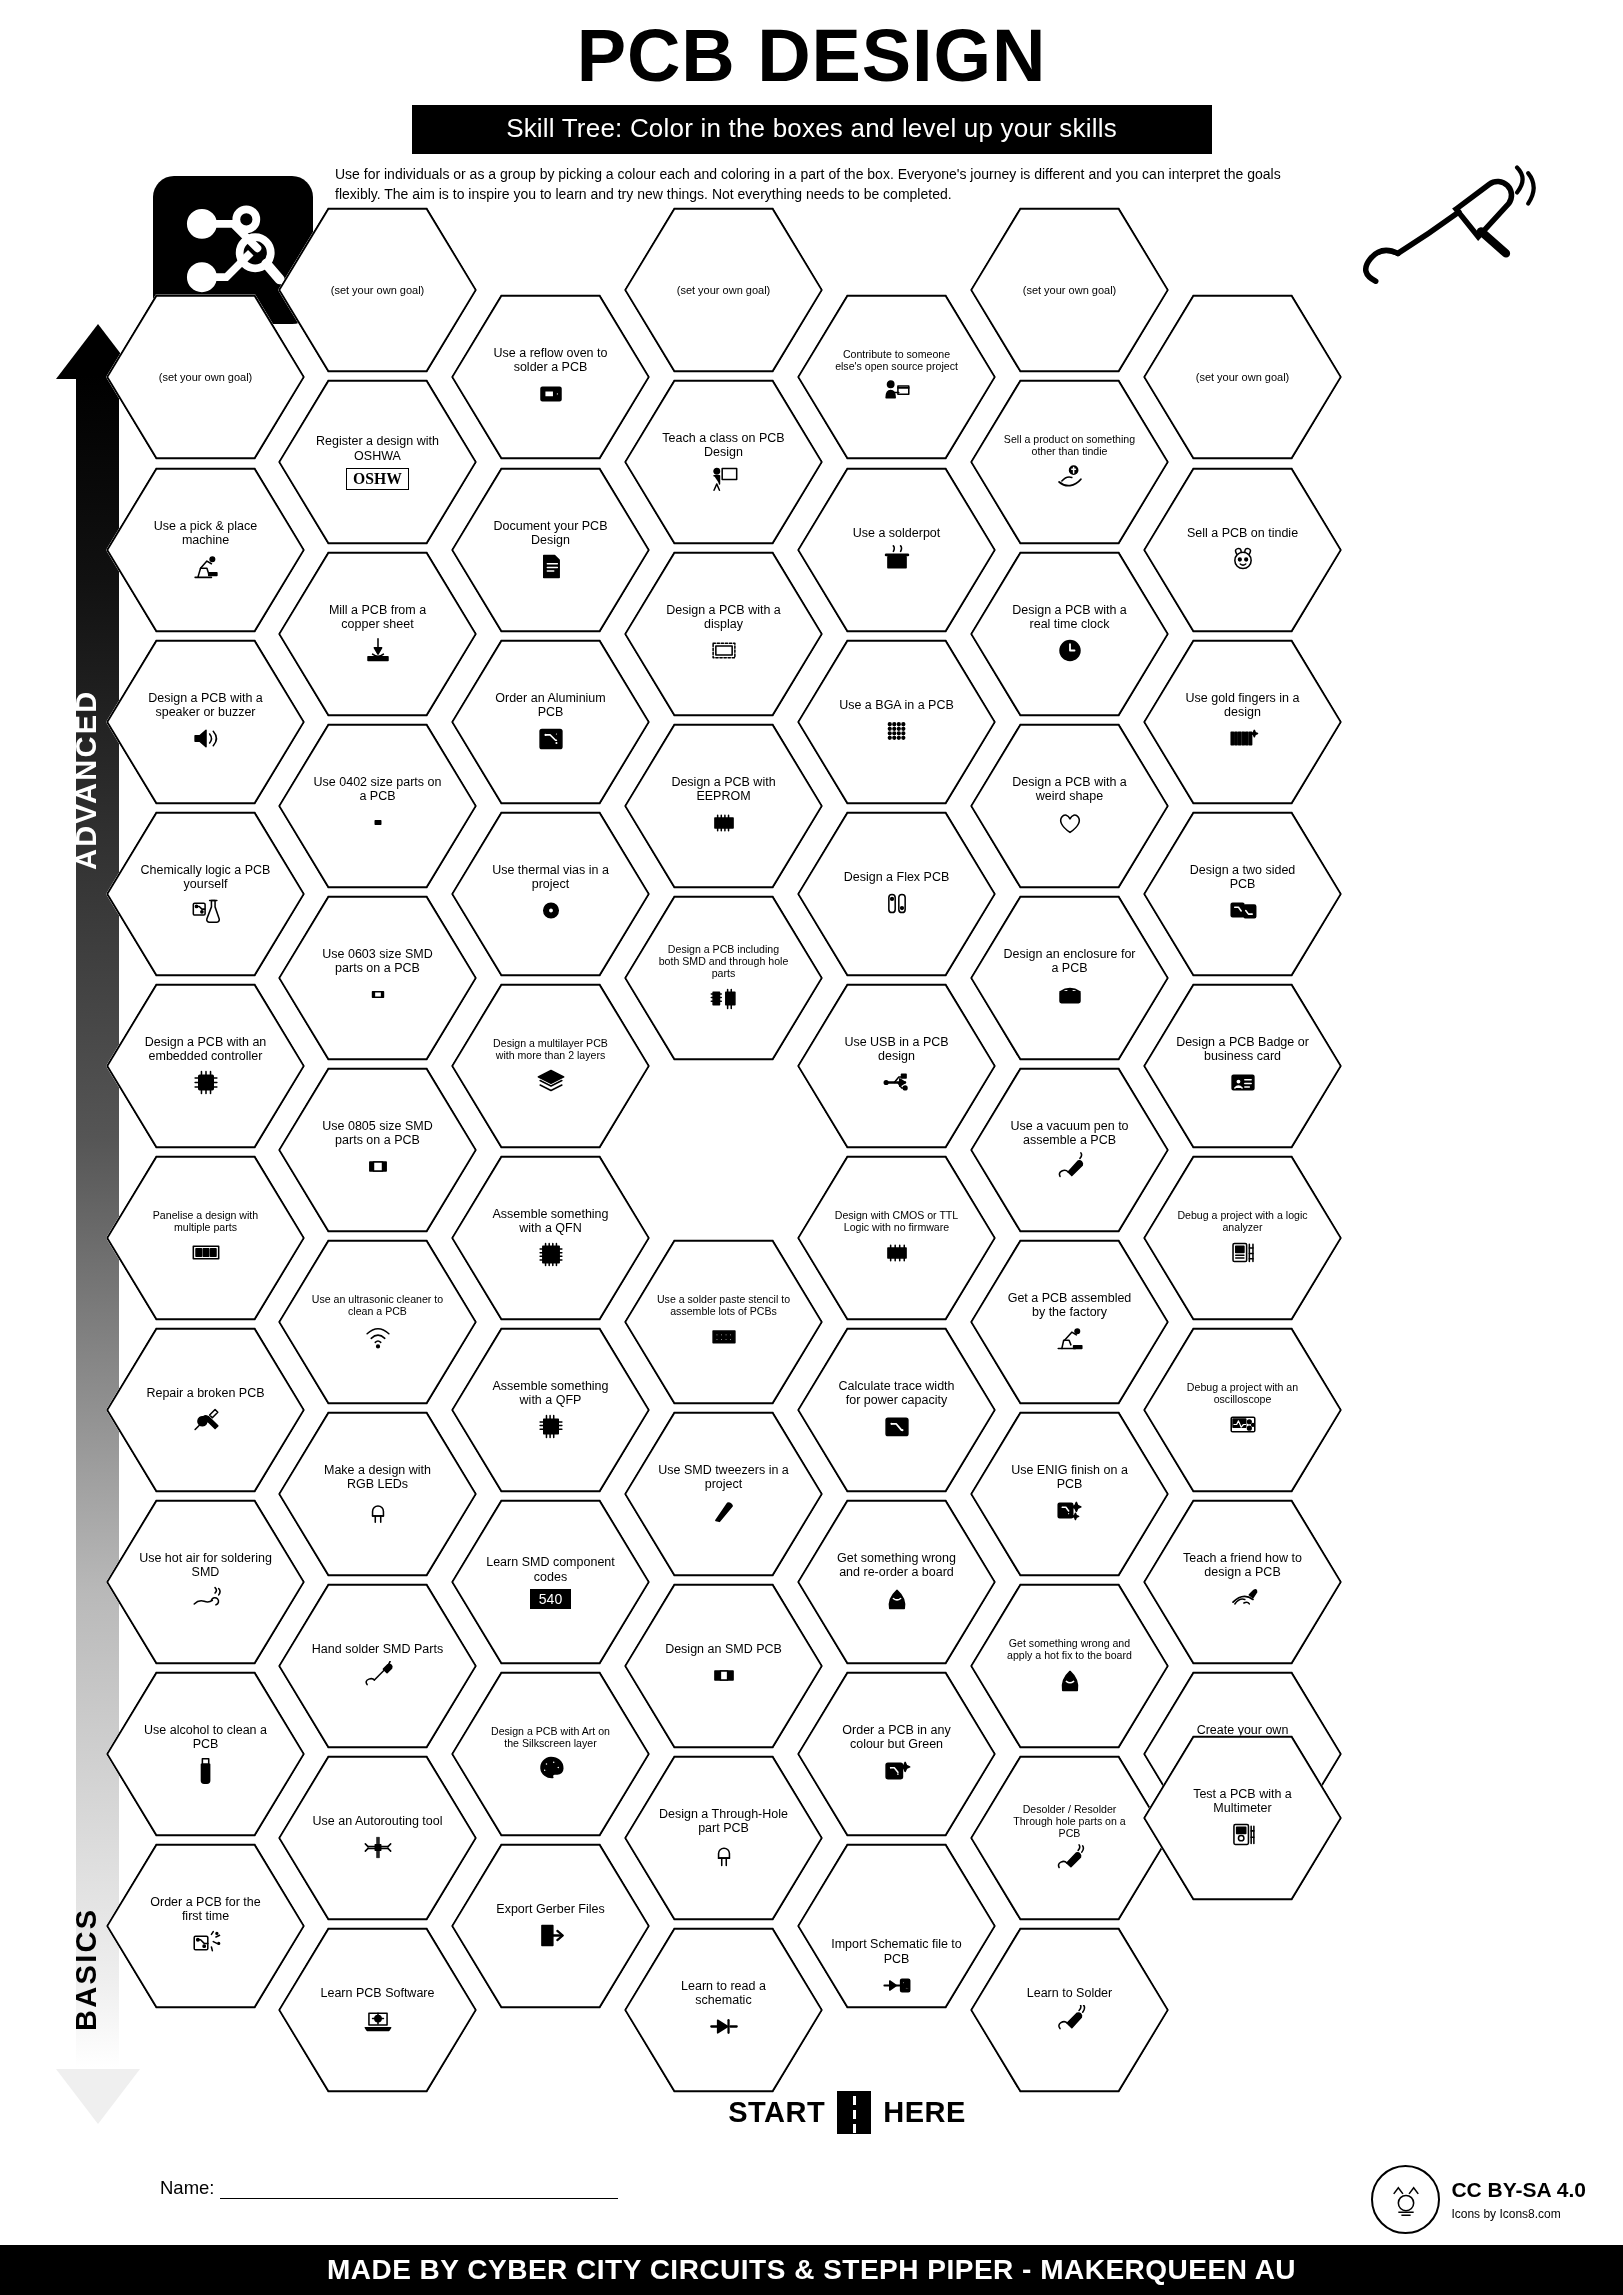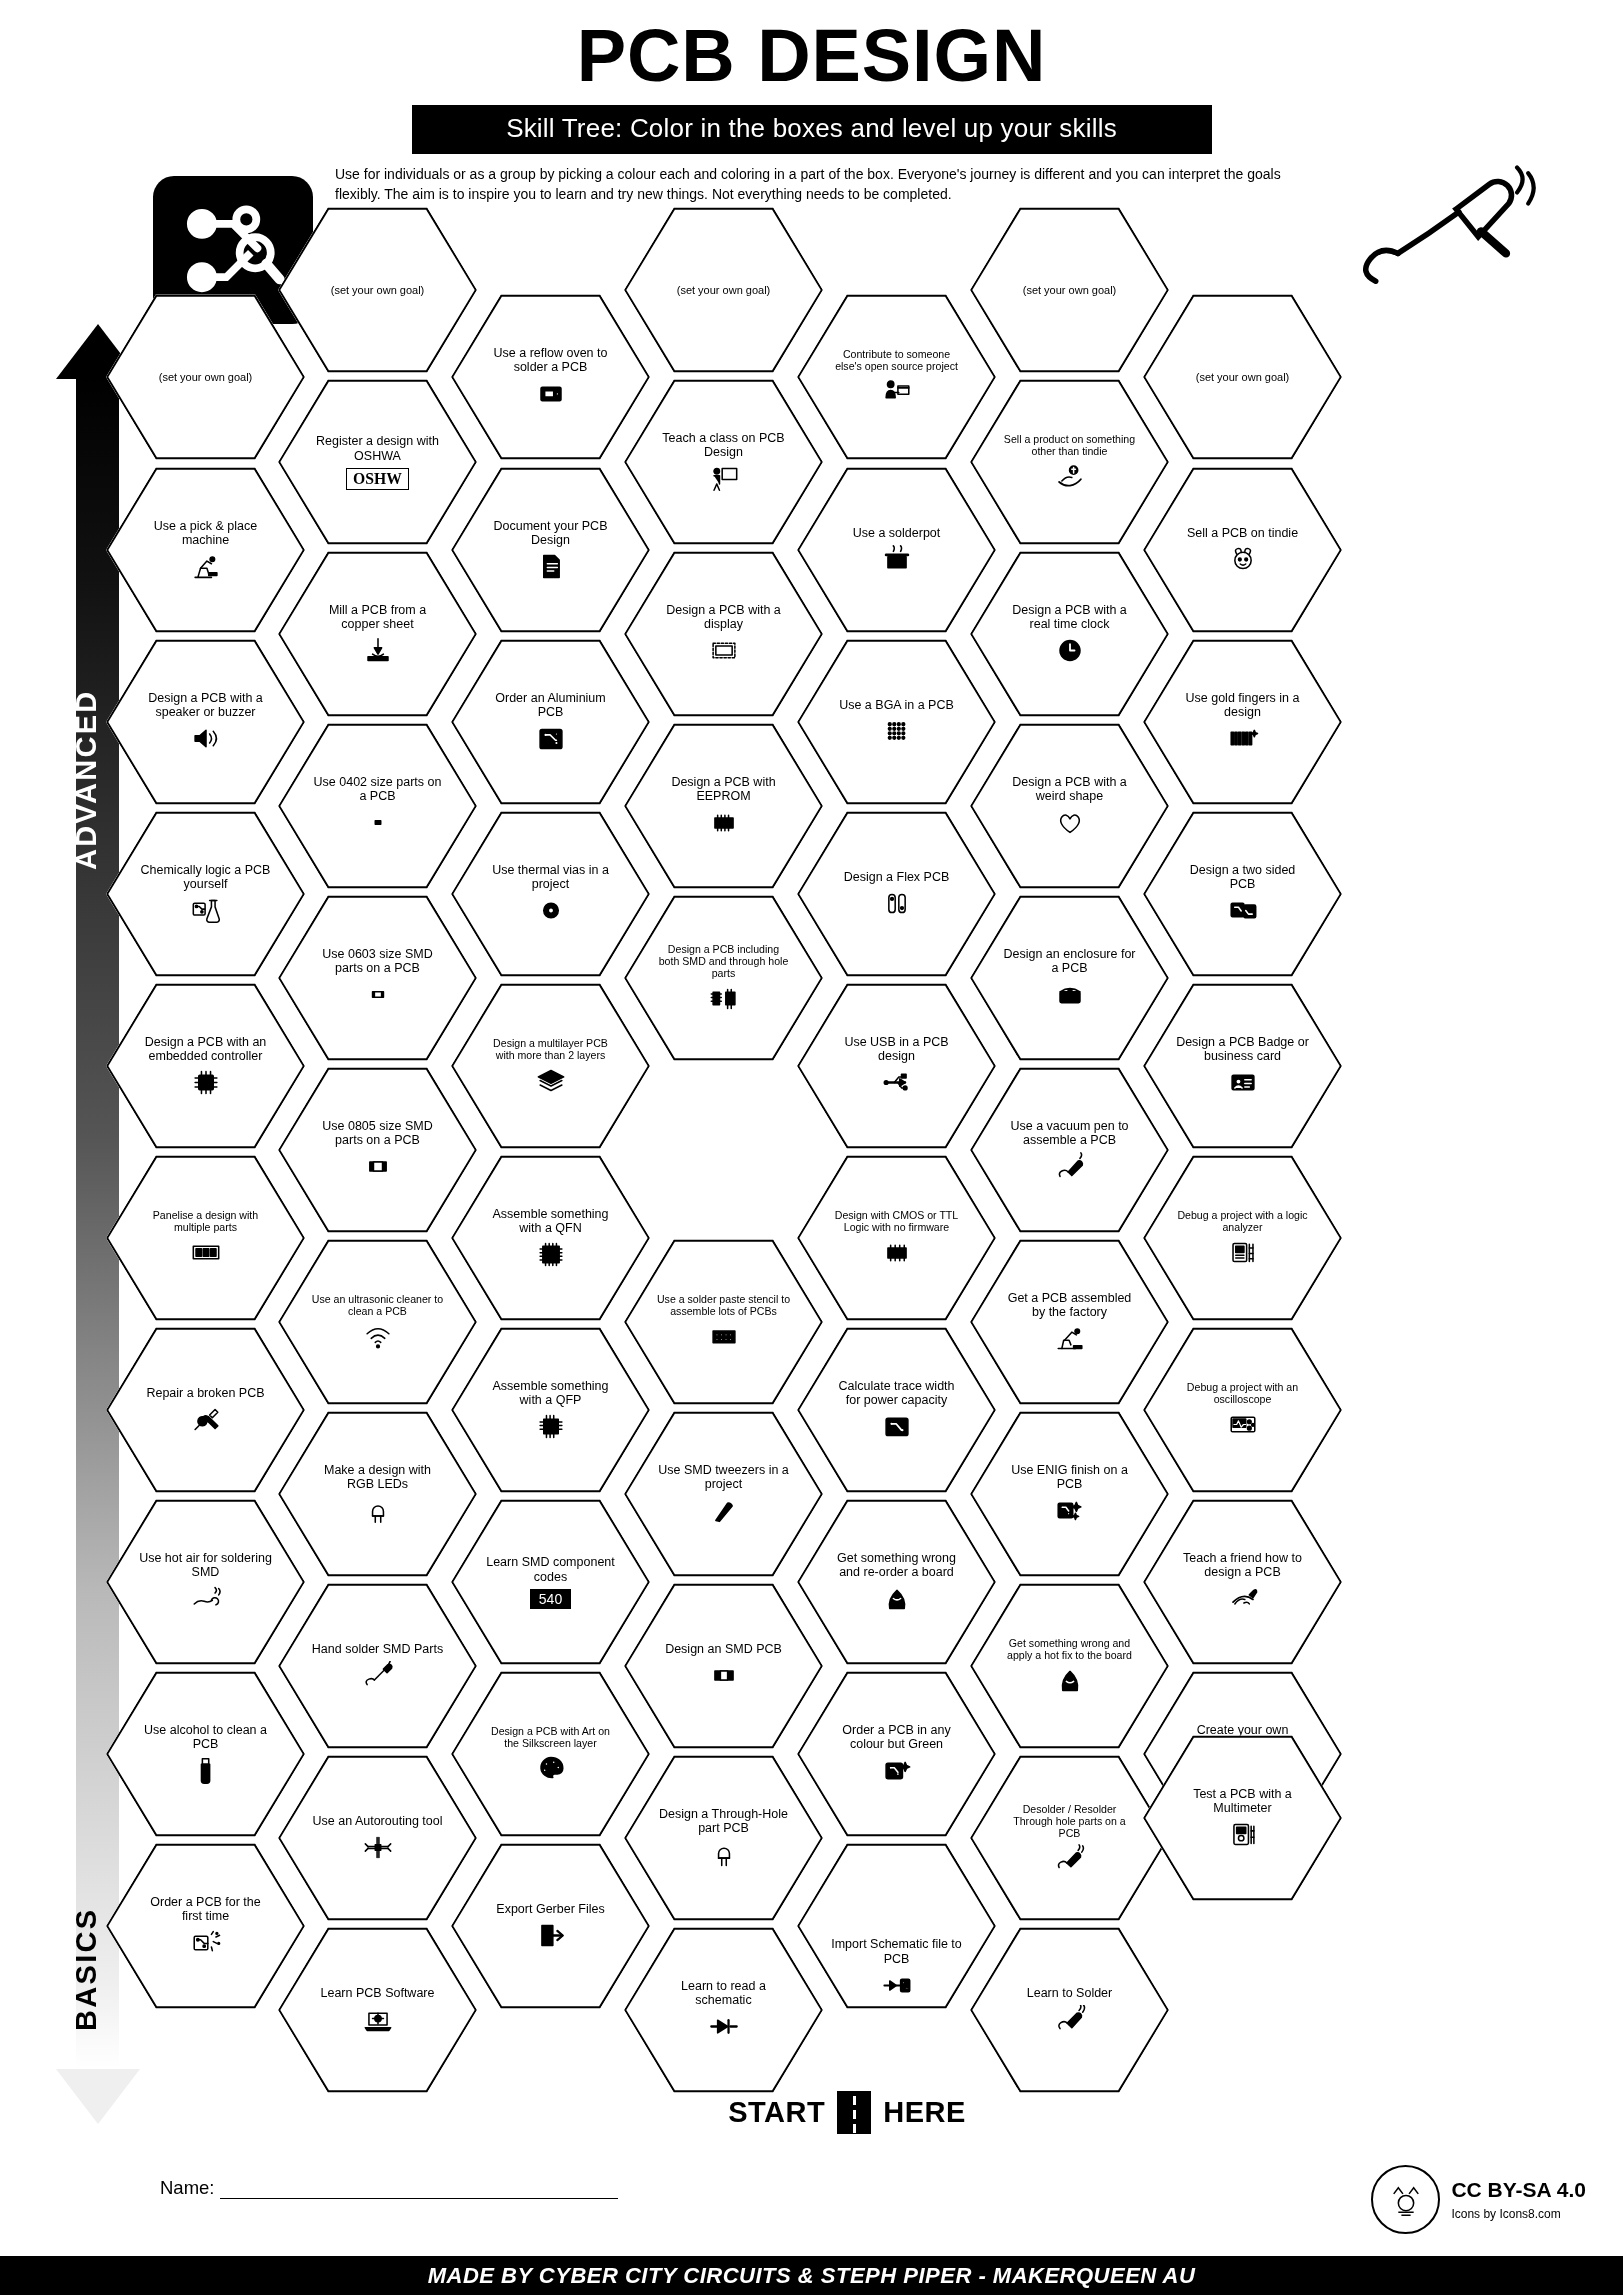--- a/index.html
+++ b/index.html
@@ -179,24 +179,24 @@
   }
   #license .cc-badge {
     width: 69px; height: 69px; border: 2.3px solid #000; border-radius: 50%;
     display:flex; align-items:center; justify-content:center; font-size: 28px;
   }
   #license .txt .l1 { font-size: 21px; font-weight: 700; }
   #license .txt .l2 { font-size: 12px; margin-top: 5.6px; }
   
   #footer {
     position: absolute; left: 0; bottom: 0;
-    width: 1623px; height: 39px;
+    width: 1623px; height: 50px;
     background: #000; color: #fff;
     display: flex; align-items: center; justify-content: center;
-    font-size: 22px; font-weight: 700; letter-spacing: 0.5px; font-style: italic;
+    font-size: 28px; font-weight: 700; letter-spacing: 0.5px;
   }
 </style>
 </head>
 <body>
 
 <div id="title">PCB DESIGN</div>
 <div id="subtitle-bar">Skill Tree:  Color in the boxes and level up your skills</div>
 <div id="blurb">Use for individuals or as a group by picking a colour each and coloring in a part of the box.  Everyone's journey is different and you can interpret the goals flexibly.  The aim is to inspire you to learn and try new things. Not everything needs to be completed.</div>
 
 <div id="logo-badge">

